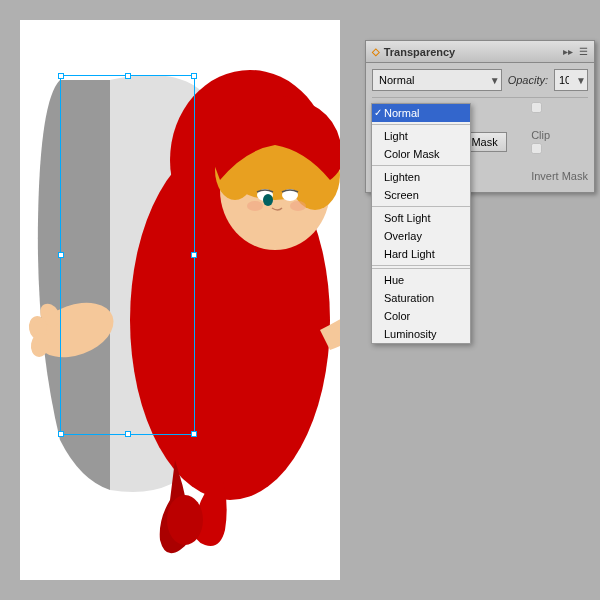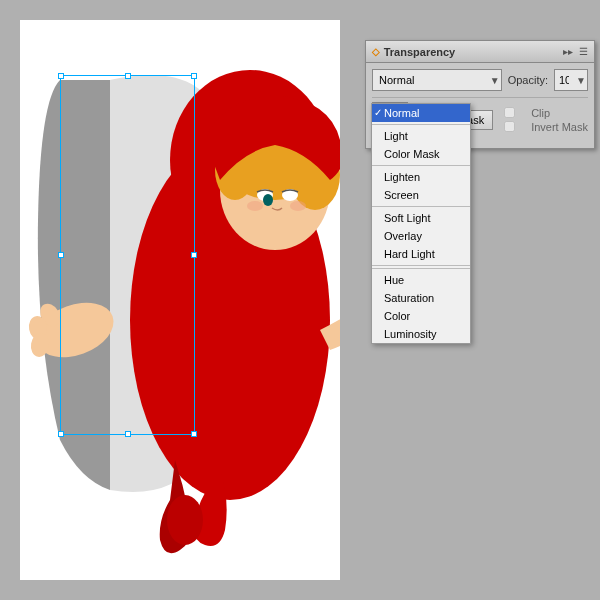--- a/index.html
+++ b/index.html
@@ -132,20 +132,21 @@
       transform: translateY(-50%);
       font-size: 10px;
       color: #555;
       pointer-events: none;
     }
 
     .opacity-label {
       font-size: 11px;
       color: #333;
       white-space: nowrap;
+      font-style: italic;
     }
 
     .opacity-input-container {
       position: relative;
     }
 
     .opacity-input {
       width: 34px;
       height: 22px;
       background: #e8e8e8;
@@ -234,20 +235,21 @@
       flex-direction: column;
       gap: 2px;
     }
 
     .checkbox-row {
       display: flex;
       align-items: flex-start;
       gap: 16px;
       font-size: 11px;
       color: #666;
+      flex-direction: column;
     }
 
     .checkbox-row input[type=checkbox] {
       width: 11px;
       height: 11px;
     }
 
     
     .dropdown-menu {
       position: absolute;

